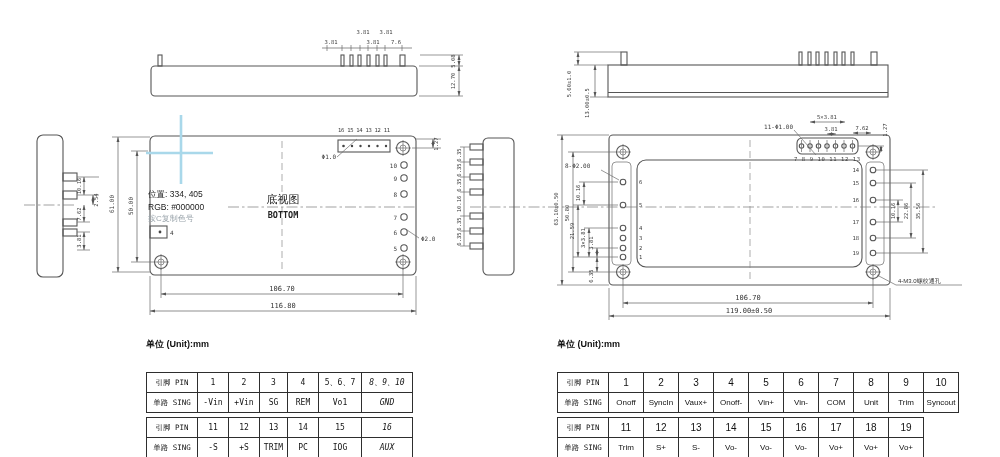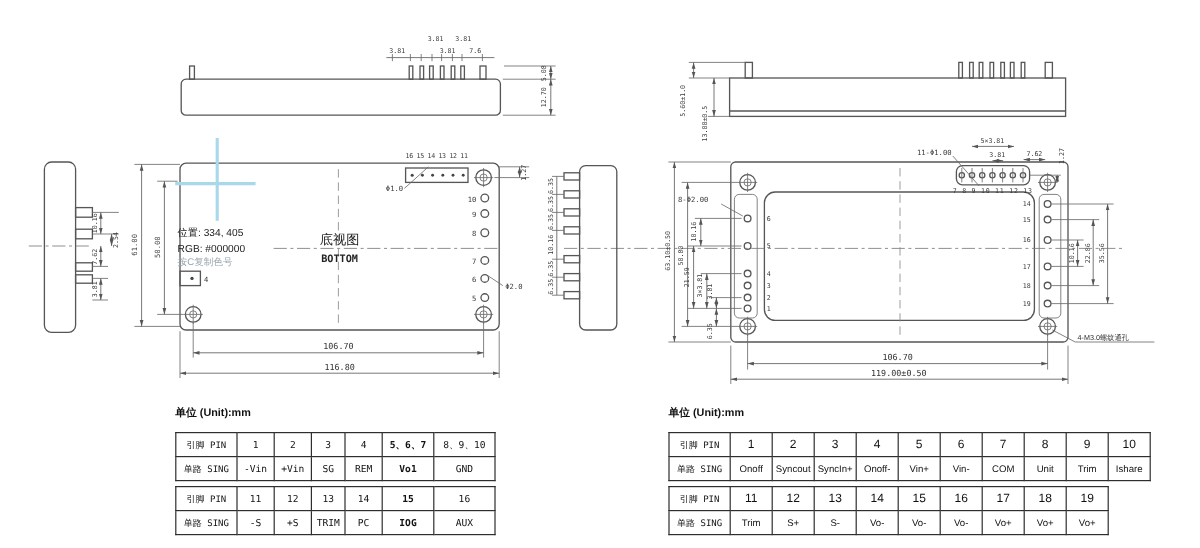--- a/index.html
+++ b/index.html
@@ -13,29 +13,29 @@
   .vdash{fill:none;stroke:#8a8a8a;stroke-width:0.7;stroke-dasharray:7 4;}
   text.d{font:5.5px "DejaVu Sans Mono",monospace;fill:#3a3a3a;}
   text.d6{font:6px "DejaVu Sans Mono",monospace;fill:#3a3a3a;}
   text.d7{font:7px "DejaVu Sans Mono",monospace;fill:#333;}
   text.cn{font:11px "Liberation Sans",sans-serif;fill:#222;}
   text.cn6{font:6px "Liberation Sans",sans-serif;fill:#333;}
   text.bt{font:bold 8.5px "DejaVu Sans Mono",monospace;fill:#222;}
   text.ov1{font:8.5px "Liberation Sans",sans-serif;fill:#1c1c1c;}
   text.ov2{font:8px "Liberation Sans",sans-serif;fill:#9aa4ab;}
   .tblwrap{position:absolute;}
-  .unit{font:bold 9px "Liberation Sans",sans-serif;color:#111;margin-bottom:9px;}
+  .unit{font:bold 9px "Liberation Sans",sans-serif;color:#111;margin-bottom:21px;}
   .tblwrap table{border-collapse:collapse;table-layout:fixed;margin-top:4px;}
   .tblwrap td{border:1.5px solid #2e2e2e;text-align:center;vertical-align:middle;
               padding:0;height:19px;overflow:hidden;white-space:nowrap;}
   .tbl-l td{font:8px "DejaVu Sans Mono",monospace;color:#111;width:30px;}
   .tbl-l td:nth-child(1){width:50px;font-size:7.5px;}
   .tbl-l td:nth-child(4){width:27px;}
-  .tbl-l td:nth-child(6){width:42px;font-weight:bold;}
-  .tbl-l td:nth-child(7){width:50px;}
+  .tbl-l td:nth-child(6){width:42px;}
+  .tbl-l td:nth-child(7){width:50px;font-style:italic;}
   .tbl-r td{width:34px;color:#111;}
   .tbl-r td:nth-child(1){width:50px;font:7.5px "DejaVu Sans Mono",monospace;}
   .tbl-r tr:nth-child(1) td{font:10px "Liberation Sans",sans-serif;}
   .tbl-r tr:nth-child(2) td{font:8px "Liberation Sans",sans-serif;}
   .tbl-r tr td:nth-child(1){font:7.5px "DejaVu Sans Mono",monospace;}
 </style>
 </head>
 <body>
 
 <div id="stage">
@@ -460,29 +460,29 @@
               <td>5</td>
               <td>6</td>
               <td>7</td>
               <td>8</td>
               <td>9</td>
               <td>10</td>
             </tr>
             <tr>
               <td>单路  SING</td>
               <td>Onoff</td>
-              <td>Syncout</td>
-              <td>SyncIn+</td>
+              <td>SyncIn</td>
+              <td>Vaux+</td>
               <td>Onoff-</td>
               <td>Vin+</td>
               <td>Vin-</td>
               <td>COM</td>
               <td>Unit</td>
               <td>Trim</td>
-              <td>Ishare</td>
+              <td>Syncout</td>
             </tr>
           </tbody>
         </table>
       </div>
   <div>
         <table>
           <tbody>
             <tr>
               <td>引脚  PIN</td>
               <td>11</td>

